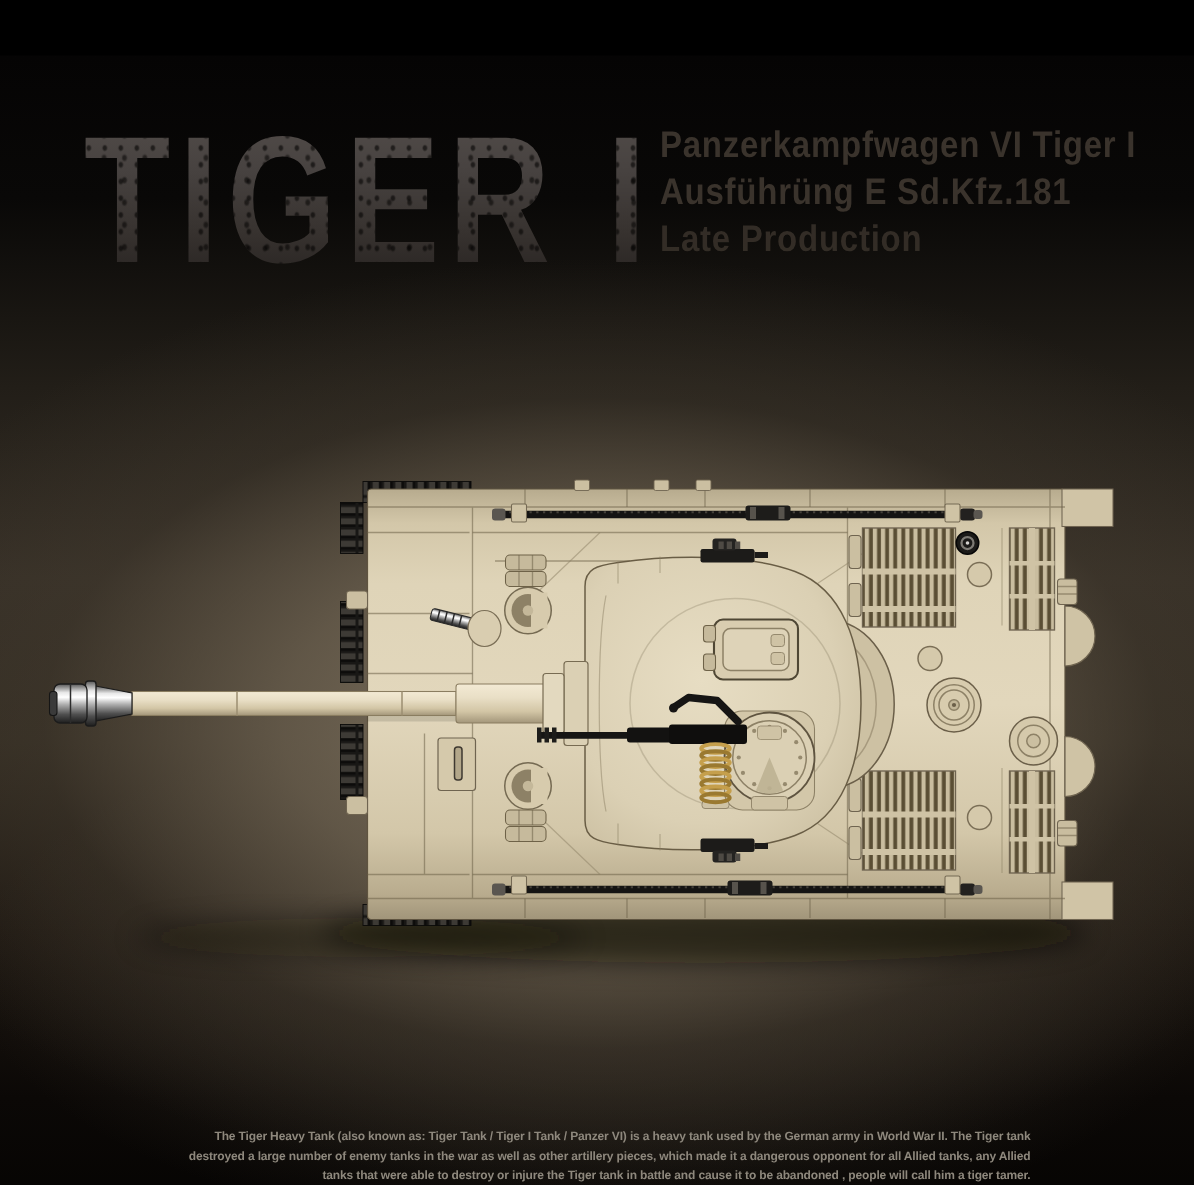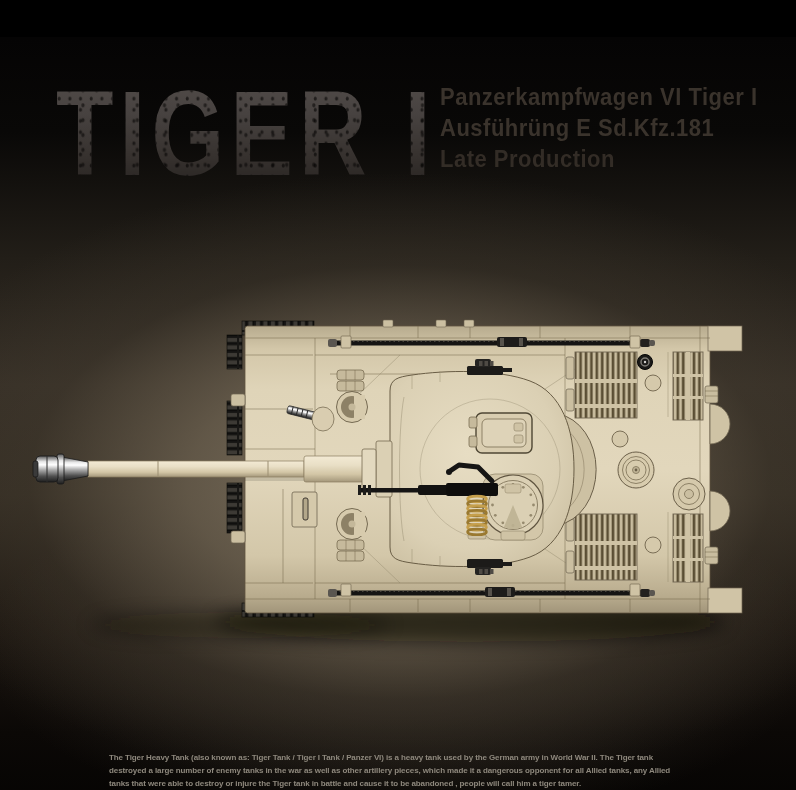--- a/index.html
+++ b/index.html
@@ -19,21 +19,21 @@
       radial-gradient(circle at 70% 75%, rgba(5,4,3,.55) 1px, transparent 2.2px) 4px 5px/14px 12px,
       linear-gradient(180deg,#534d4a 0%,#474240 34%,#37322f 68%,#262220 100%);
     -webkit-background-clip:text;background-clip:text;color:transparent;}
   .subtitle{position:absolute;left:440px;top:44px;transform:scaleY(1.12);transform-origin:0 0;}
   .subtitle div{font-weight:bold;font-size:22px;line-height:28px;letter-spacing:.5px;
     color:var(--subtitle-grey,#3a332c);white-space:nowrap;}
   .subtitle div:nth-child(3){opacity:.85;}
   .stage{position:absolute;left:0;top:0;width:796px;height:790px;}
   .stage svg{display:block;}
   .desc{position:absolute;left:50%;top:714px;transform:translateX(-50%);width:578px;margin:0;
-    text-align:left;font-weight:bold;font-size:8px;line-height:13px;letter-spacing:-.1px;
+    text-align:right;font-weight:bold;font-size:8px;line-height:13px;letter-spacing:-.1px;
     color:var(--description-grey,#8e887d);}
   .seam{stroke:#6e6248;stroke-opacity:.55;stroke-width:.9;fill:none;}
   .seam2{stroke:#8d8166;stroke-opacity:.5;stroke-width:.8;fill:none;}
 </style>
 </head>
 <body>
 
 <div class="page">
 
   <div class="stage">

